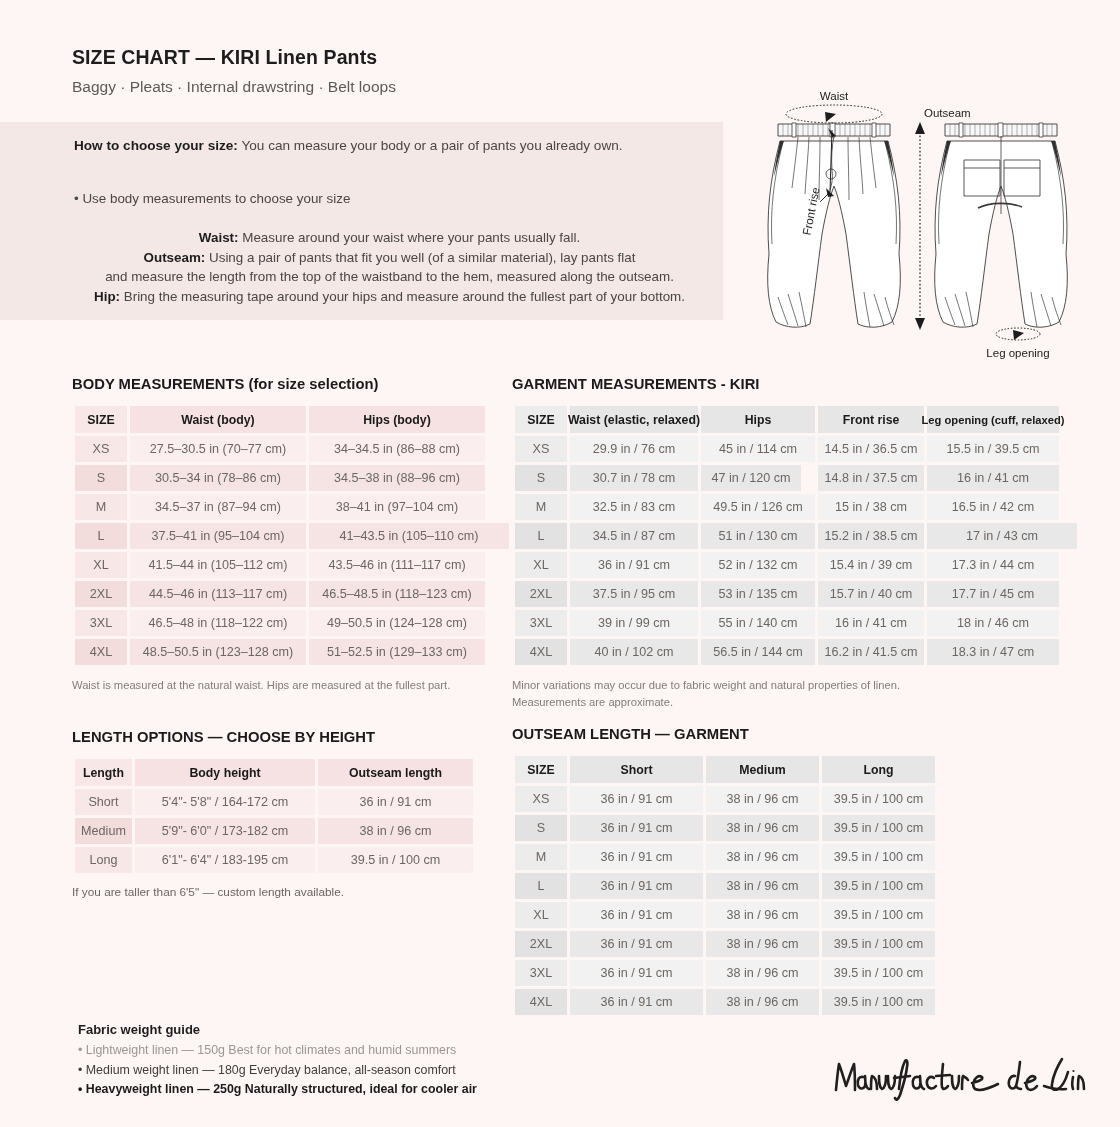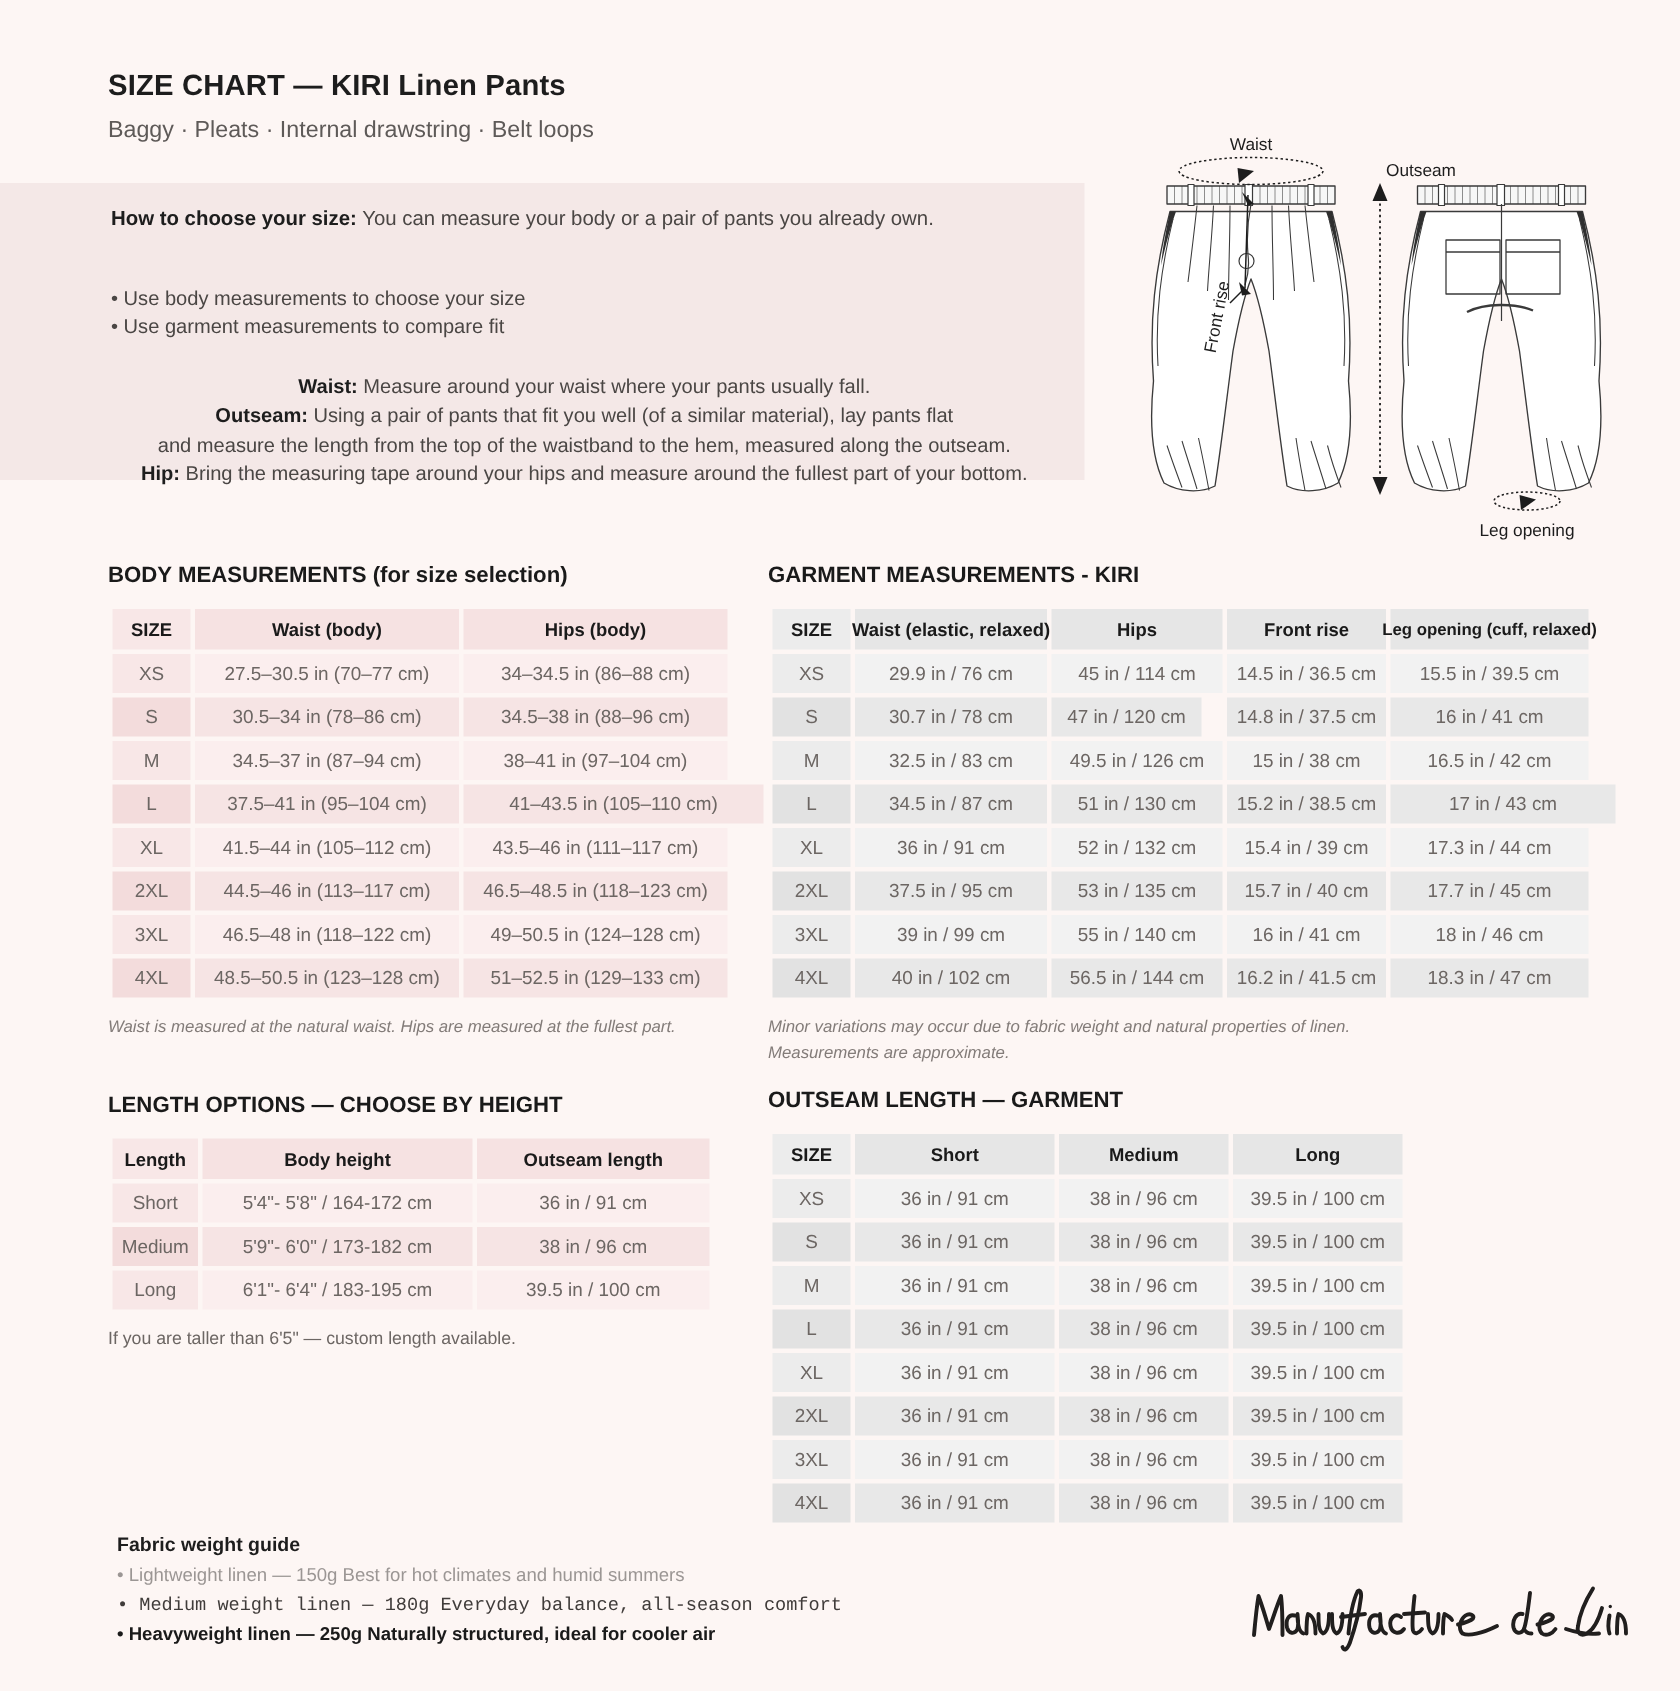--- a/index.html
+++ b/index.html
@@ -63,33 +63,33 @@
   .pink .cell.sizecol { background: #f8e7e7; }
 
   
   .grey .cell { background: #f2f2f2; }
   .grey .cell.head { background: #e6e6e6; }
   .grey tr.alt .cell { background: #e8e8e8; }
   .grey tr.alt .cell.sizecol { background: #e2e2e2; }
   .grey .cell.sizecol { background: #ececec; }
 
   .note {
-    margin-top: 9px; font-size: 11.2px; font-style: italic;
+    margin-top: 9px; font-size: 11.2px; 
     color: #837c79; line-height: 1.5;
   }
   .note-plain {
     margin-top: 9px; font-size: 11.8px; color: #6c6663;
   }
 
   
   .fabric { position: absolute; left: 78px; top: 1022px; }
   .fabric-title { font-size: 13px; font-weight: bold; color: #1d1d1d; }
   .fabric-list { margin-top: 4px; line-height: 1.58; }
   .fab-1 { font-size: 12.4px; color: #9b9694; }
-  .fab-2 { font-size: 12.4px; color: #403c3a; font-family: Liberation Mono, monospace; }
+  .fab-2 { font-size: 12.4px; color: #403c3a; }
   .fab-3 { font-size: 12.4px; color: #1a1a1a; font-weight: bold; }
 
   
   .signature { position: absolute; left: 830px; top: 1046px; width: 260px; height: 64px; }
 
   
   .dlabel { font-family: "Liberation Sans", sans-serif; font-size: 11.5px; fill: #1d1d1d; }
 </style>
 </head>
 <body>
@@ -101,21 +101,20 @@
     <div class="subtitle">Baggy · Pleats · Internal drawstring · Belt loops</div>
   </div>
 
   <div class="info-band">
     <div class="info-inner">
       <div class="info-lead">
         <b>How to choose your size:</b><span> You can measure your body or a pair of pants you already own.</span>
       </div>
       <div class="info-bullets">
         <div>• Use body measurements to choose your size</div>
-        <div>• Use garment measurements to compare fit</div>
       </div>
       <div class="info-defs">
         <div>
           <b>Waist:</b><span> Measure around your waist where your pants usually fall.</span>
         </div>
         <div>
           <b>Outseam:</b><span> Using a pair of pants that fit you well (of a similar material), lay pants flat</span>
         </div>
         <div>and measure the length from the top of the waistband to the hem, measured along the outseam.</div>
         <div>

